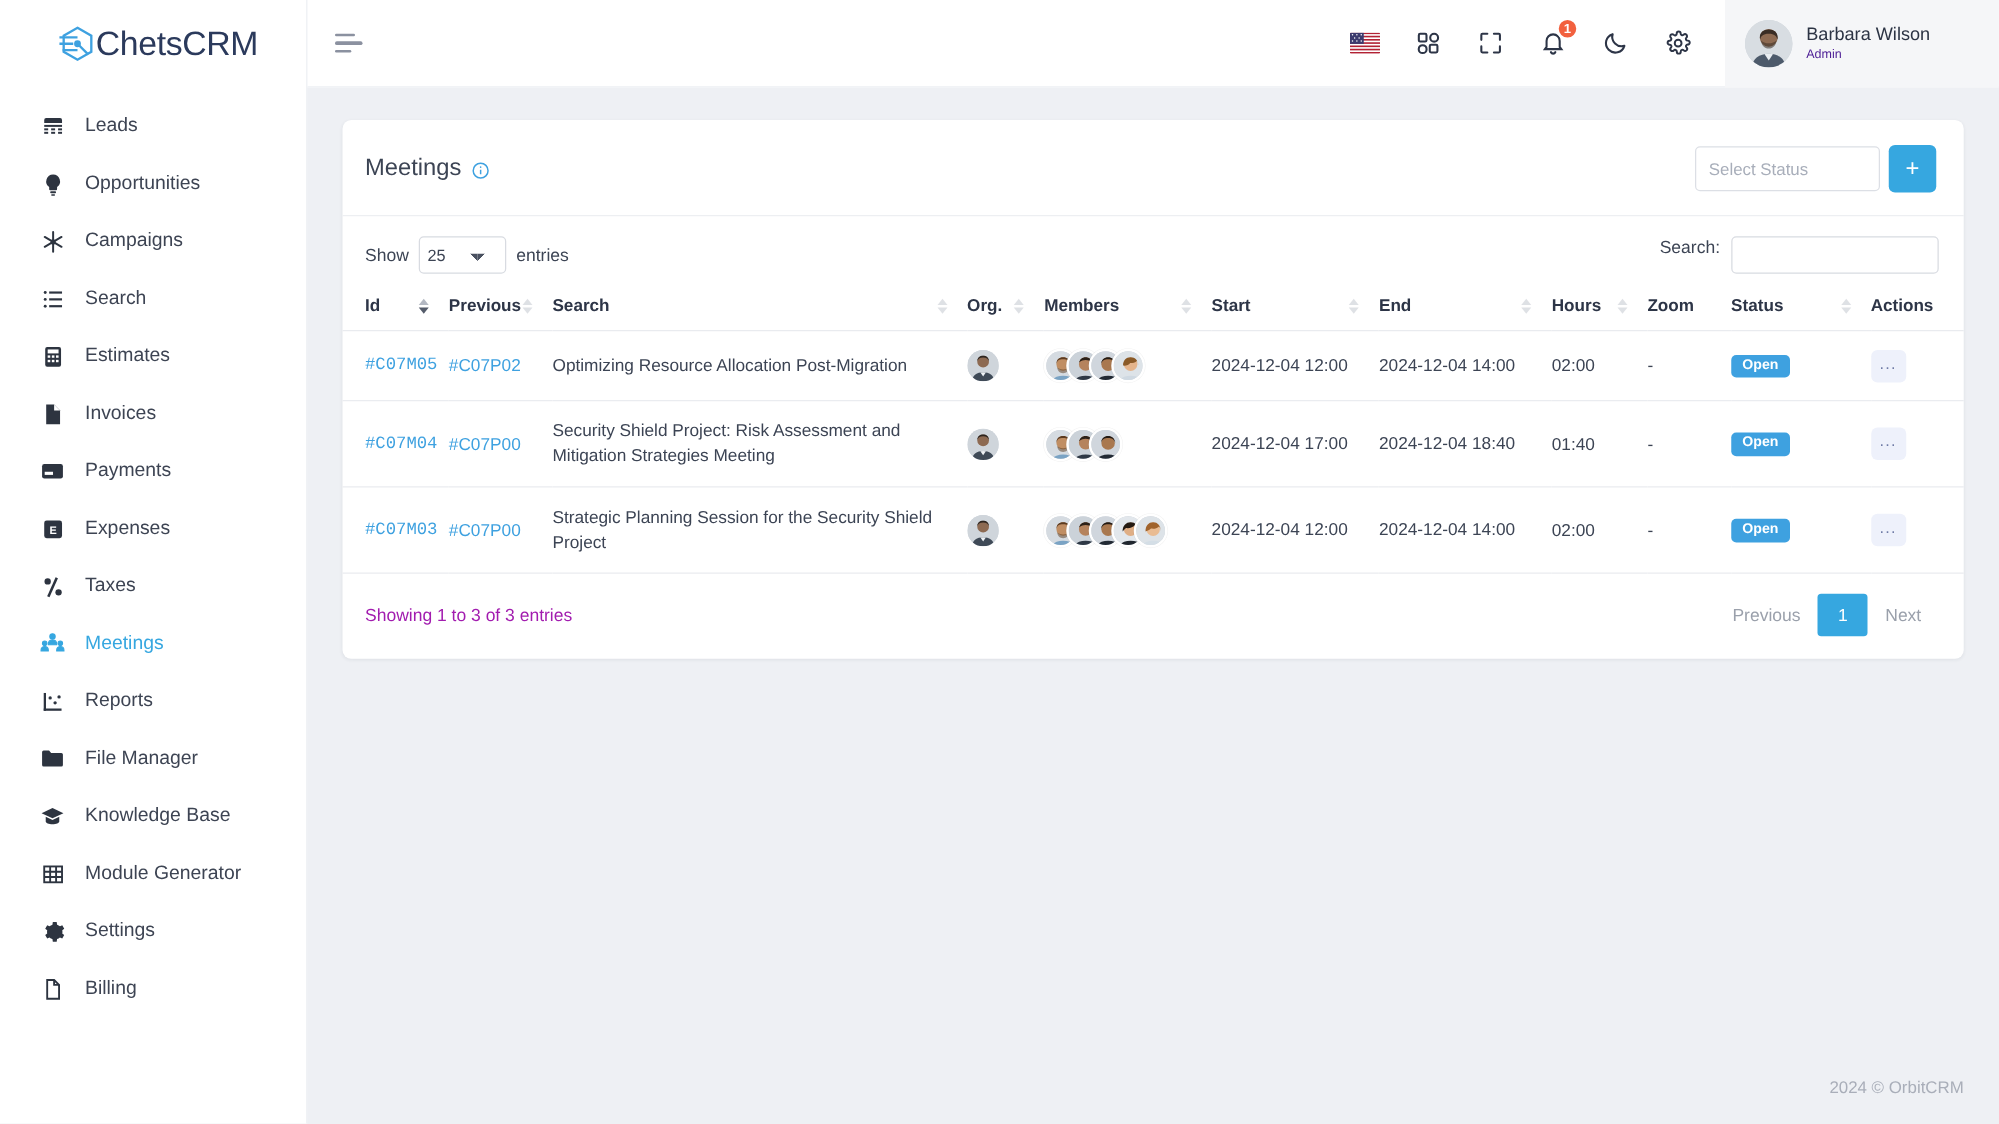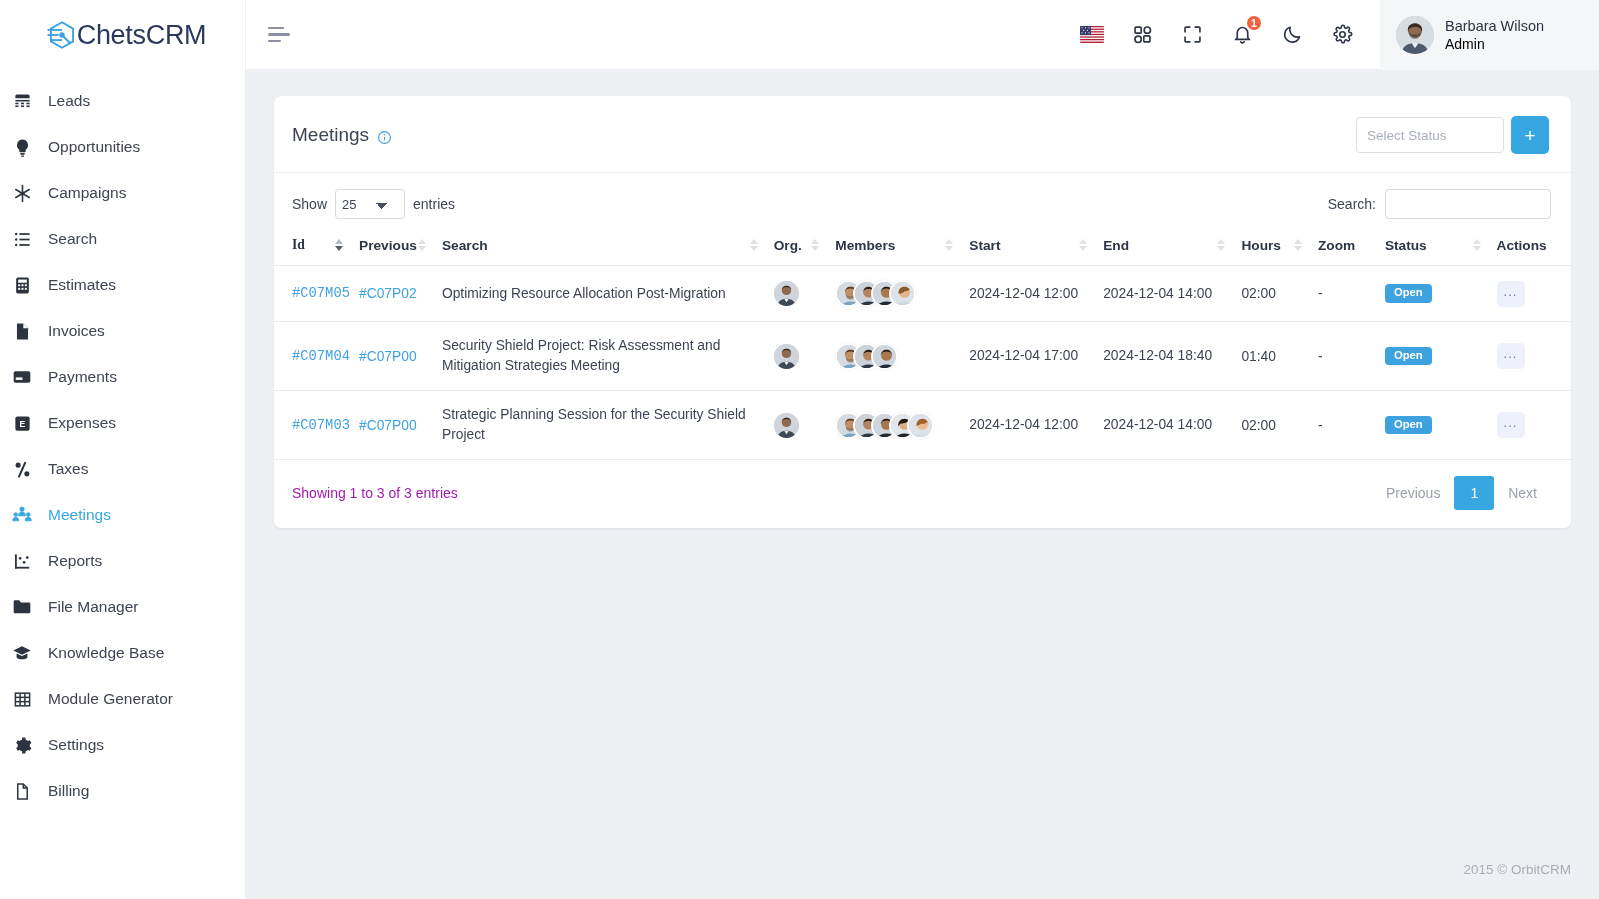--- a/index.html
+++ b/index.html
@@ -24,21 +24,21 @@
     padding-left: 6px;
   }
   .brand-logo { width: 34px; height: 34px; position: relative; flex: none; margin-right: -4px;}
   .brand-text {
     font-size: 27px; font-weight: 400; color: #2b3a5c;
     letter-spacing: -0.3px;
   }
   .nav { padding-top: 8px; display: flex; flex-direction: column; }
   .nav-item {
     height: 46px; display: flex; align-items: center;
-    padding-left: 12px; gap: 16px;
+    padding-left: 32px; gap: 16px;
     color: #3d4453; font-size: 15.5px; cursor: pointer;
     text-decoration: none;
   }
   .nav-item .ico { width: 20px; height: 20px; display:flex; align-items:center; justify-content:center; flex:none;}
   .nav-item .ico svg { display:block; }
   .nav-item.active { color: #36a7e0; }
   .nav-item.active .ico svg { fill: #36a7e0; stroke: #36a7e0; }
   .nav-label { line-height: 1; }
 
   
@@ -65,21 +65,21 @@
     border:2px solid #fff;
   }
   .user {
     display:flex; align-items:center; gap:11px;
     height:70px; padding:0 18px 0 16px;
     background:#f5f6f8; cursor:pointer; min-width:219px;
   }
   .avatar-lg { width:38px; height:38px; border-radius:50%; overflow:hidden; flex:none; background:#ccd2d8; position:relative;}
   .user-meta { display:flex; flex-direction:column; gap:2px;}
   .user-name { font-size:14.5px; color:#2c3444; }
-  .user-role { font-size:14px; color:#000000; }
+  .user-role { font-size:10px; color:#4c1d95; }
 
   
   .content { flex: 1; padding: 26px 28px 0 28px; overflow:hidden; position:relative;}
   .card { background:#fff; border-radius:7px; box-shadow:0 1px 3px rgba(30,40,60,.07); }
   .card-head {
     display:flex; align-items:center; padding:20px 22px 18px 18px;
     border-bottom:1px solid #edeff2;
   }
   .card-title { font-size:19px; color:#3c4454; display:flex; align-items:center; gap:8px; font-weight:400;}
   .info-ico { width:15px; height:15px; }
@@ -103,34 +103,34 @@
     background:#fff; font-size:13px; color:#3c4454; padding:0 6px;
     font-family:"Liberation Sans", sans-serif; outline:none;
     -webkit-appearance:none; appearance:none;
     background-image:
       linear-gradient(45deg, transparent 50%, #4a5160 50%),
       linear-gradient(135deg, #4a5160 50%, transparent 50%);
     background-position: calc(100% - 22px) 13px, calc(100% - 16px) 13px;
     background-size: 6px 6px, 6px 6px;
     background-repeat:no-repeat;
   }
-  .search-wrap { margin-left:auto; display:flex; align-items:center; gap:9px; font-size:14px; color:#3c4454;}
+  .search-wrap { margin-left:auto; display:flex; gap:9px; font-size:14px; color:#3c4454;}
   .search-input {
     width:166px; height:30px; border:1px solid #d8dbe1; border-radius:4px;
     background:#fff; padding:0 8px; font-size:13px; outline:none;
     font-family:"Liberation Sans", sans-serif;
   }
 
   table { width:100%; border-collapse:collapse; table-layout:fixed;}
   thead th {
     font-size:13.7px; color:#2d3547; font-weight:700; text-align:left;
     padding:12px 6px 12px 0; border-bottom:1px solid #e9ebef;
     vertical-align:middle; position:relative;
   }
-  thead th:first-child { padding-left:18px;font-family:Liberation Serif, serif; }
+  thead th:first-child { padding-left:18px; }
   .th-inner { display:flex; align-items:center; }
   .sorticon { margin-left:auto; width:9px; height:14px; flex:none; opacity:.42; position:relative; margin-right:9px;}
   .sorticon.active { opacity:1; }
   .sorticon i {
     position:absolute; left:0; width:0; height:0;
     border-left:4.5px solid transparent; border-right:4.5px solid transparent;
   }
   .sorticon i.up { top:1px; border-bottom:5px solid #b3b8c2; }
   .sorticon i.dn { bottom:1px; border-top:5px solid #b3b8c2; }
   .sorticon.active i.dn { border-top-color:#555c6b; }
@@ -800,16 +800,16 @@
           <div class="foot-info">Showing 1 to 3 of 3 entries</div>
           <div class="pager">
             <button class="pg">Previous</button>
             <button class="pg cur">1</button>
             <button class="pg">Next</button>
           </div>
         </div>
 
       </section>
 
-      <div class="footer-copy">2015 © OrbitCRM</div>
+      <div class="footer-copy">2024 © OrbitCRM</div>
     </div>
   </div>
 </div>
 
 </body></html>

